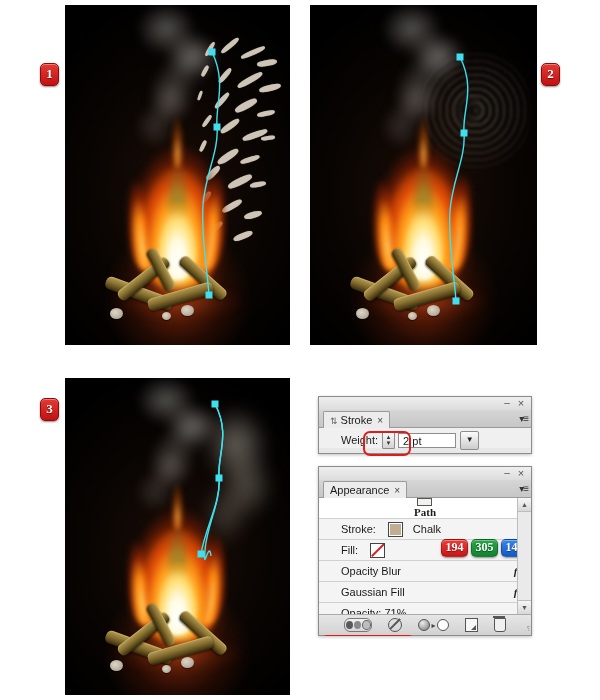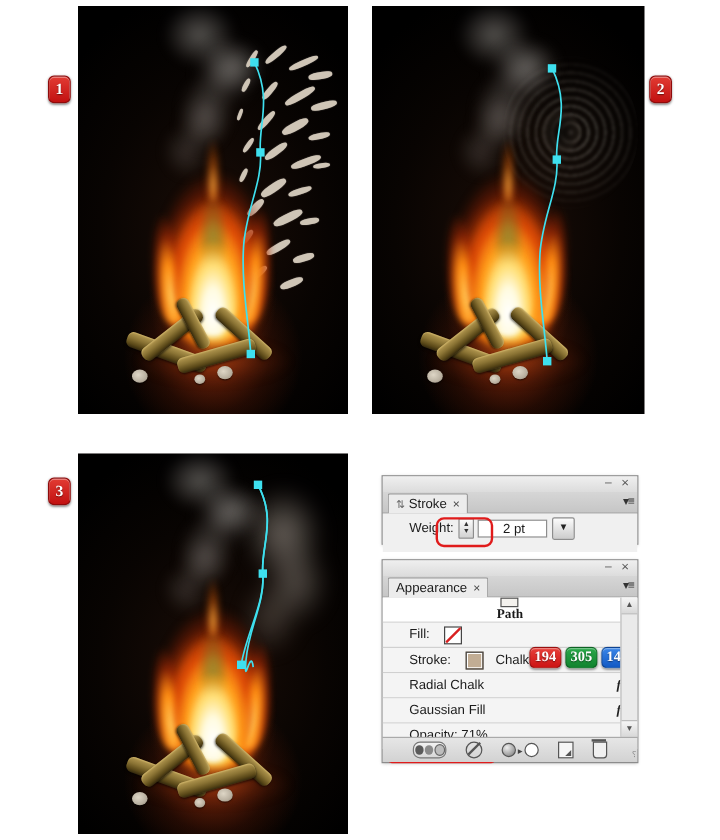--- a/index.html
+++ b/index.html
@@ -198,21 +198,21 @@
   .weight-label{font-size:11px;margin-right:4px;}
   .spinner{
     width:11px;height:15px;margin-right:3px;
     background:linear-gradient(180deg,#fbfbfb 0%,#d2d2d2 100%);
     border:1px solid #8d8d8d;border-radius:1px;
     display:flex;flex-direction:column;align-items:center;justify-content:center;
     font-size:6px;line-height:6px;color:#333;
   }
   .weight-field{
     width:58px;height:15px;background:#fff;border:1px solid #8d8d8d;
-    font-size:11px;line-height:15px;padding-left:20px;box-sizing:border-box;
+    font-size:11px;line-height:15px;padding-left:4px;box-sizing:border-box;
   }
   .combo-arrow{
     width:17px;height:17px;margin-left:4px;
     background:linear-gradient(180deg,#fcfcfc 0%,#ccc 100%);
     border:1px solid #8d8d8d;border-radius:2px;
     font-size:8px;line-height:16px;text-align:center;color:#222;
   }
   .redbox{
     position:absolute;border:2px solid #e01b1b;border-radius:7px;
     pointer-events:none;
@@ -447,21 +447,21 @@
   <div class="panel-topbar">
     <span class="win-btn win-min">–</span>
     <span class="win-btn win-close">×</span>
   </div>
   <div class="tabrow">
     <div class="tab">
       <span class="tab-grip">⇅</span><span>Stroke</span><span class="tab-x">×</span>
     </div>
     <span class="flyout">▾≡</span>
   </div>
-  <div class="panel-body" style="height:32px;">
+  <div class="panel-body" style="height:20px;">
     <div class="weight-row">
       <span class="weight-label">Weight:</span>
       <div class="spinner">
         <span>▲</span>
         <span>▼</span>
       </div>
       <div class="weight-field">2 pt</div>
       <div class="combo-arrow">▼</div>
     </div>
     <div class="redbox" id="redbox-weight"></div>
@@ -481,32 +481,32 @@
   </div>
 
   <div class="panel-body" style="height:116px;position:relative;">
 
     <div class="ap-row header">
       <div class="ap-icon-box"></div>
       <span class="ap-title">Path</span>
     </div>
 
     <div class="ap-row">
-      <span class="ap-label">Fill:</span>
-      <div class="sw sw-none"></div>
-    </div>
-
-    <div class="ap-row">
       <span class="ap-label">Stroke:</span>
       <div class="sw sw-stroke"></div>
       <span class="brushname">Chalk</span>
     </div>
 
     <div class="ap-row">
-      <span class="ap-label">Radial Chalk</span>
+      <span class="ap-label">Fill:</span>
+      <div class="sw sw-none"></div>
+    </div>
+
+    <div class="ap-row">
+      <span class="ap-label">Opacity Blur</span>
       <span class="fx">fx</span>
     </div>
 
     <div class="ap-row">
       <span class="ap-label">Gaussian Fill</span>
       <span class="fx">fx</span>
     </div>
 
     <div class="ap-row">
       <span class="ap-label">Opacity: 71%</span>

